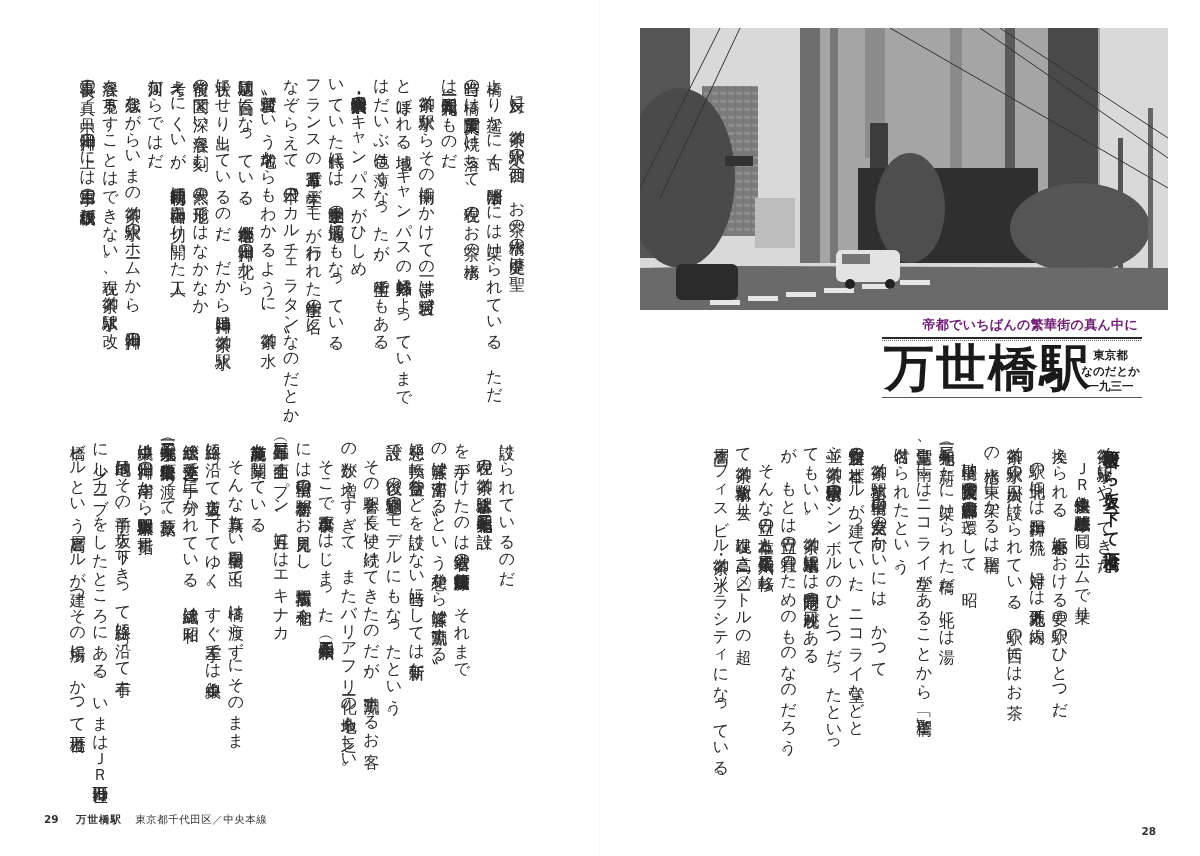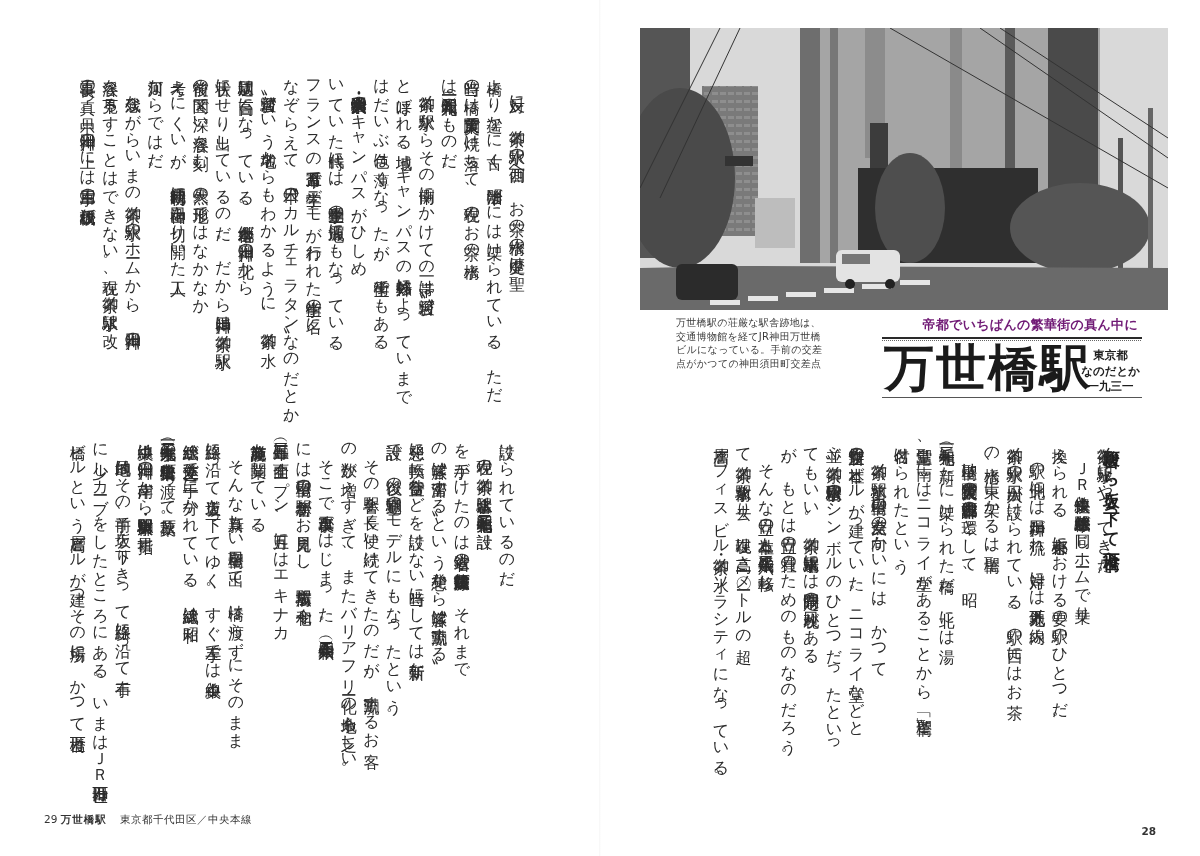--- a/index.html
+++ b/index.html
@@ -68,21 +68,21 @@
     position:absolute; right:60px; top:348px; text-align:center;
     font-family:"DejaVu Sans","Liberation Sans",sans-serif; font-weight:bold;
     font-size:11.5px; line-height:15.5px; color:#1e1e1e;
   }
 
   .folio {
     position:absolute; top:813px;
     font-family:"DejaVu Sans","Liberation Sans",sans-serif; font-size:10.5px; color:#333;
   }
   .folio-left { left:44px; }
-  .folio-left .num { font-weight:normal; }
+  .folio-left .num { font-weight:bold; margin-right:14px; }
   .folio-left .name { font-weight:bold; margin-right:10px; letter-spacing:1px; }
   .folio-left .loc { letter-spacing:0.5px;font-family:Liberation Serif, serif; }
   .folio-right { right:44px; font-weight:bold;margin-top:12px; }
 </style>
 </head>
 <body>
 
 <div class="page page-left">
   <div class="vblock upper-block"><span class="vline indent">反対に、御茶ノ水駅の西側へ。お茶の水橋の歴史は聖</span><span class="vline">橋より遥かに古く、明治半ばには架けられている。ただ</span><span class="vline">当時の橋は関東大震災で焼け落ちて、現在のお茶の水橋</span><span class="vline">は昭和六（一九三一）年のものだ。</span><span class="vline indent">御茶ノ水駅からその南側にかけての一帯は〝駿河台〟</span><span class="vline">と呼ばれる地域。キャンパスの郊外移転によっていまで</span><span class="vline">はだいぶ色は薄くなったが、学生街でもある。</span><span class="vline indent">明治大学・日本大学・中央大学のキャンパスがひしめ</span><span class="vline">いていた時代には、学生運動の震源地にもなっている。</span><span class="vline">フランスの五月革命で学生デモが行われた学生街の名に</span><span class="vline">なぞらえて、〝日本のカルチェラタン〟なのだとか。</span><span class="vline indent">〝駿河台〟という地名からもわかるように、御茶ノ水</span><span class="vline">駅周辺は高台になっている。本郷台地が神田川の北から</span><span class="vline">舌状にせり出しているのだ。だから神田川は御茶ノ水駅</span><span class="vline">前後の区間で深い渓谷を刻む。天然の地形ではなかなか</span><span class="vline">考えにくいが、江戸時代初期に神田山を切り開いた人工</span><span class="vline">河川ならではだ。</span><span class="vline indent">残念ながらいまの御茶ノ水駅のホームから、神田川の</span><span class="vline">渓谷を見下ろすことはできない。現在、御茶ノ水駅は改</span><span class="vline">良工事の真っ只中。神田川の上には工事用の仮設桟橋が</span></div>
   <div class="vblock lower-block"><span class="vline">設けられているのだ。</span><span class="vline indent">現在の御茶ノ水駅舎は昭和七（一九三二）年築、設計</span><span class="vline">を手がけたのは鉄道省の建築技師・伊藤滋だ。それまで</span><span class="vline">の〝旅客は滞留する〟という発想から〝旅客は流動する〟</span><span class="vline">発想に転換、待合室などを設けない当時にしては斬新な</span><span class="vline">設計で、以後の通勤駅のモデルにもなったという。</span><span class="vline indent">その駅舎を長く使い続けてきたのだが、流動するお客</span><span class="vline">の数が増えすぎて、またバリアフリー化の余地も乏しい。</span><span class="vline indent">そこで改良工事がはじまった。令和六（二〇二四）年末</span><span class="vline">には聖橋口の新駅舎がお目見えし、駅前広場も令和七</span><span class="vline">（二〇二五）年三月に全面オープン、五月にはエキナカ</span><span class="vline">商業施設も開業している。</span><span class="vline indent">そんな真新しい聖橋口を出て、橋は渡らずにそのまま</span><span class="vline">線路に沿って坂道を下ってゆく。すぐ左手では中央線と</span><span class="vline">総武線が立体交差で二手に分かれている。総武線は昭和</span><span class="vline">七（一九三二）年以来の松住町架道橋を渡って秋葉原。</span><span class="vline">中央線は神田川の南岸から神田駅・東京駅を目指す。</span><span class="vline indent">目的地はその手前、坂を下りきって線路に沿って右手</span><span class="vline">に少しカーブをしたところにある。いまはＪＲ神田万世</span><span class="vline">橋ビルという高層ビルが建つその場所に、かつて万世橋</span></div>
@@ -156,21 +156,20 @@
     <svg width="0" height="0">
       <defs>
         <pattern id="winL" width="8" height="8" patternUnits="userSpaceOnUse">
           <rect width="8" height="8" fill="#7a7a7a"></rect>
           <rect width="6" height="3" fill="#8e8e8e"></rect>
         </pattern>
       </defs>
     </svg>
   </div>
 
-  <div class="caption">万世橋駅の荘厳な駅舎跡地は、交通博物館を経てJR神田万世橋ビルになっている。手前の交差点がかつての神田須田町交差点</div>
 
   <div class="subtitle">帝都でいちばんの繁華街の真ん中に</div>
   <div class="rule-thick"></div>
   <div class="station-title">万世橋駅</div>
   <div class="station-meta">
     <div>東京都</div>
     <div>なのだとか</div>
     <div>一九三一</div>
   </div>
   <div class="rule-thin"></div>

